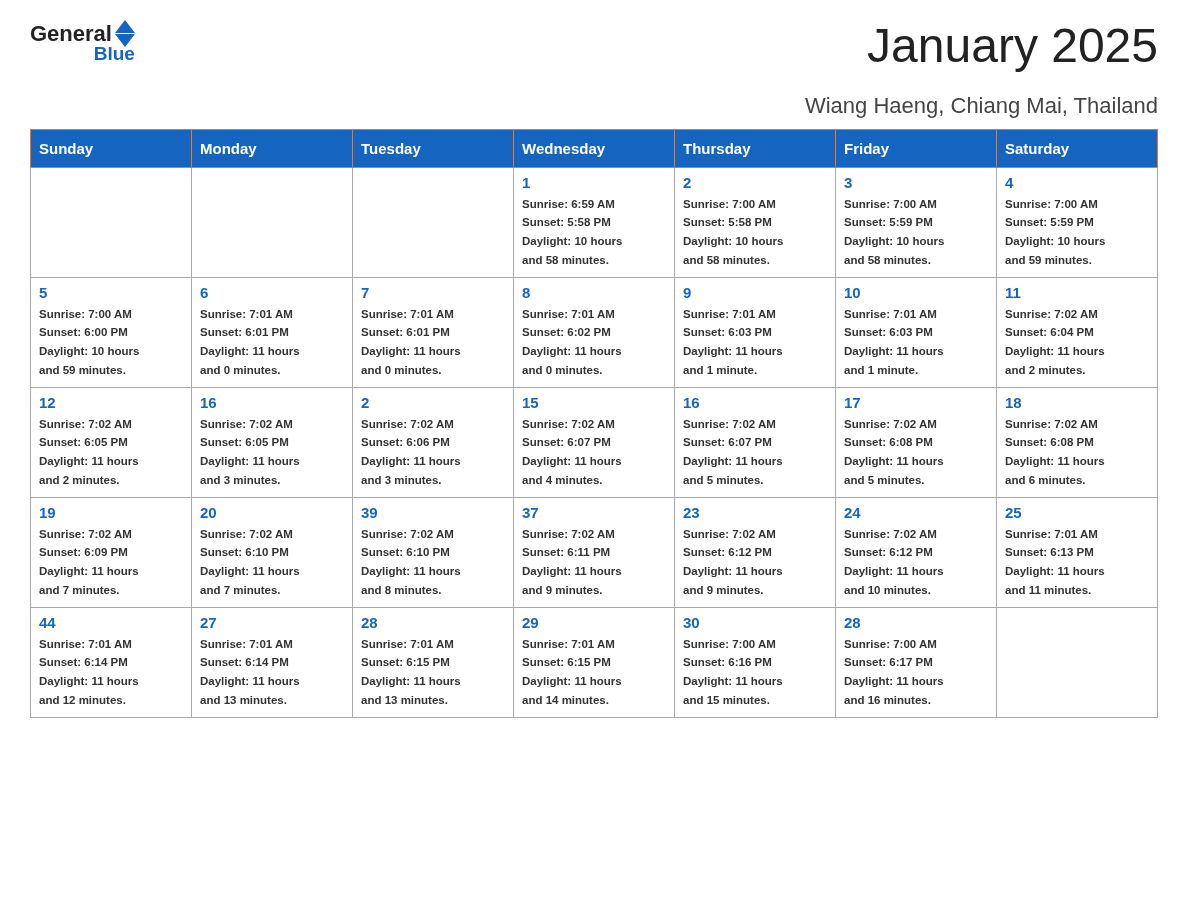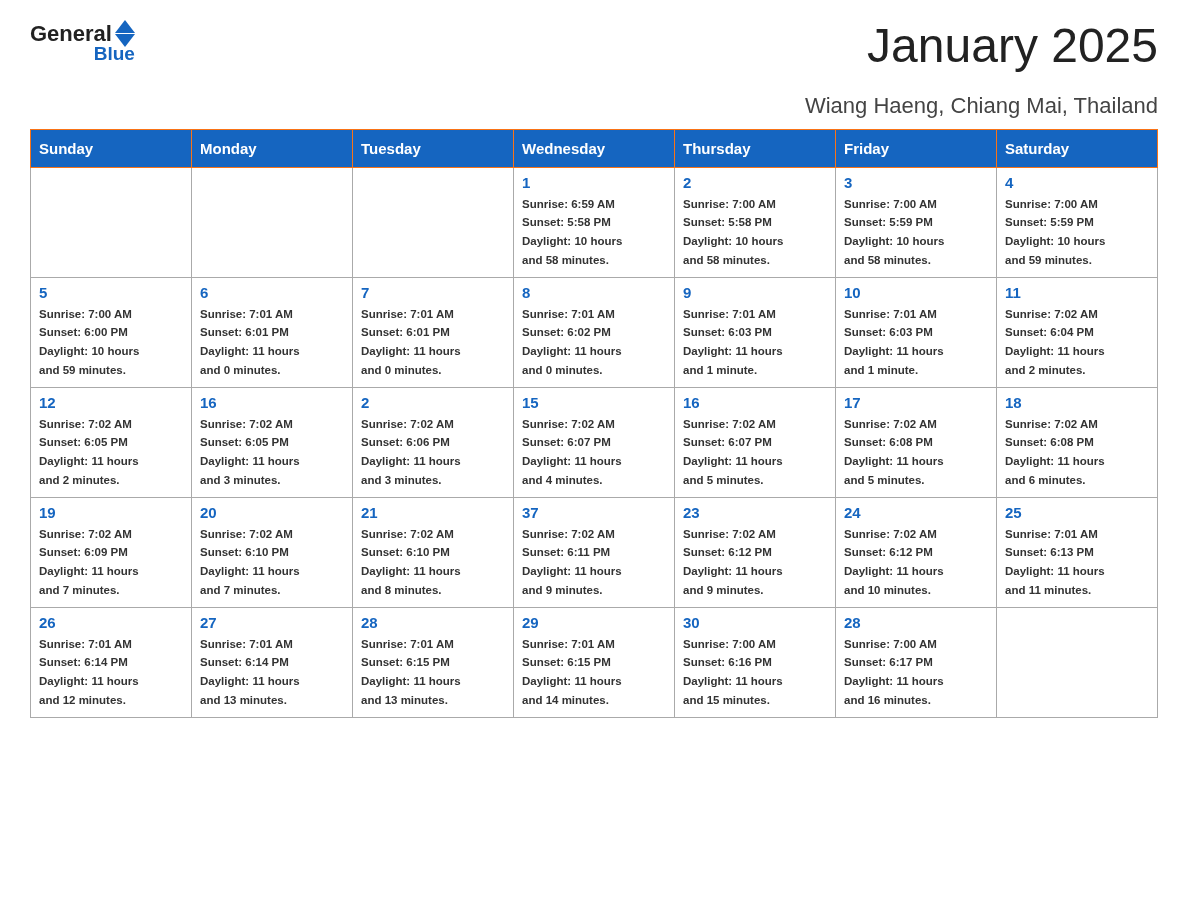--- a/index.html
+++ b/index.html
@@ -143,28 +143,28 @@
         <td><span class="day-num">16</span><span class="day-info">Sunrise: 7:02 AM<br>Sunset: 6:05 PM<br>Daylight: 11 hours<br>and 3 minutes.</span></td>
         <td><span class="day-num">2</span><span class="day-info">Sunrise: 7:02 AM<br>Sunset: 6:06 PM<br>Daylight: 11 hours<br>and 3 minutes.</span></td>
         <td><span class="day-num">15</span><span class="day-info">Sunrise: 7:02 AM<br>Sunset: 6:07 PM<br>Daylight: 11 hours<br>and 4 minutes.</span></td>
         <td><span class="day-num">16</span><span class="day-info">Sunrise: 7:02 AM<br>Sunset: 6:07 PM<br>Daylight: 11 hours<br>and 5 minutes.</span></td>
         <td><span class="day-num">17</span><span class="day-info">Sunrise: 7:02 AM<br>Sunset: 6:08 PM<br>Daylight: 11 hours<br>and 5 minutes.</span></td>
         <td><span class="day-num">18</span><span class="day-info">Sunrise: 7:02 AM<br>Sunset: 6:08 PM<br>Daylight: 11 hours<br>and 6 minutes.</span></td>
       </tr>
       <tr>
         <td><span class="day-num">19</span><span class="day-info">Sunrise: 7:02 AM<br>Sunset: 6:09 PM<br>Daylight: 11 hours<br>and 7 minutes.</span></td>
         <td><span class="day-num">20</span><span class="day-info">Sunrise: 7:02 AM<br>Sunset: 6:10 PM<br>Daylight: 11 hours<br>and 7 minutes.</span></td>
-        <td><span class="day-num">21</span><span class="day-info">Sunrise: 7:02 AM<br>Sunset: 6:10 PM<br>Daylight: 11 hours<br>and 8 minutes.</span></td>
+        <td><span class="day-num">39</span><span class="day-info">Sunrise: 7:02 AM<br>Sunset: 6:10 PM<br>Daylight: 11 hours<br>and 8 minutes.</span></td>
         <td><span class="day-num">37</span><span class="day-info">Sunrise: 7:02 AM<br>Sunset: 6:11 PM<br>Daylight: 11 hours<br>and 9 minutes.</span></td>
         <td><span class="day-num">23</span><span class="day-info">Sunrise: 7:02 AM<br>Sunset: 6:12 PM<br>Daylight: 11 hours<br>and 9 minutes.</span></td>
         <td><span class="day-num">24</span><span class="day-info">Sunrise: 7:02 AM<br>Sunset: 6:12 PM<br>Daylight: 11 hours<br>and 10 minutes.</span></td>
         <td><span class="day-num">25</span><span class="day-info">Sunrise: 7:01 AM<br>Sunset: 6:13 PM<br>Daylight: 11 hours<br>and 11 minutes.</span></td>
       </tr>
       <tr>
-        <td><span class="day-num">26</span><span class="day-info">Sunrise: 7:01 AM<br>Sunset: 6:14 PM<br>Daylight: 11 hours<br>and 12 minutes.</span></td>
+        <td><span class="day-num">44</span><span class="day-info">Sunrise: 7:01 AM<br>Sunset: 6:14 PM<br>Daylight: 11 hours<br>and 12 minutes.</span></td>
         <td><span class="day-num">27</span><span class="day-info">Sunrise: 7:01 AM<br>Sunset: 6:14 PM<br>Daylight: 11 hours<br>and 13 minutes.</span></td>
         <td><span class="day-num">28</span><span class="day-info">Sunrise: 7:01 AM<br>Sunset: 6:15 PM<br>Daylight: 11 hours<br>and 13 minutes.</span></td>
         <td><span class="day-num">29</span><span class="day-info">Sunrise: 7:01 AM<br>Sunset: 6:15 PM<br>Daylight: 11 hours<br>and 14 minutes.</span></td>
         <td><span class="day-num">30</span><span class="day-info">Sunrise: 7:00 AM<br>Sunset: 6:16 PM<br>Daylight: 11 hours<br>and 15 minutes.</span></td>
         <td><span class="day-num">28</span><span class="day-info">Sunrise: 7:00 AM<br>Sunset: 6:17 PM<br>Daylight: 11 hours<br>and 16 minutes.</span></td>
         <td class="empty-cell"></td>
       </tr>
     </tbody>
 </table>
 

